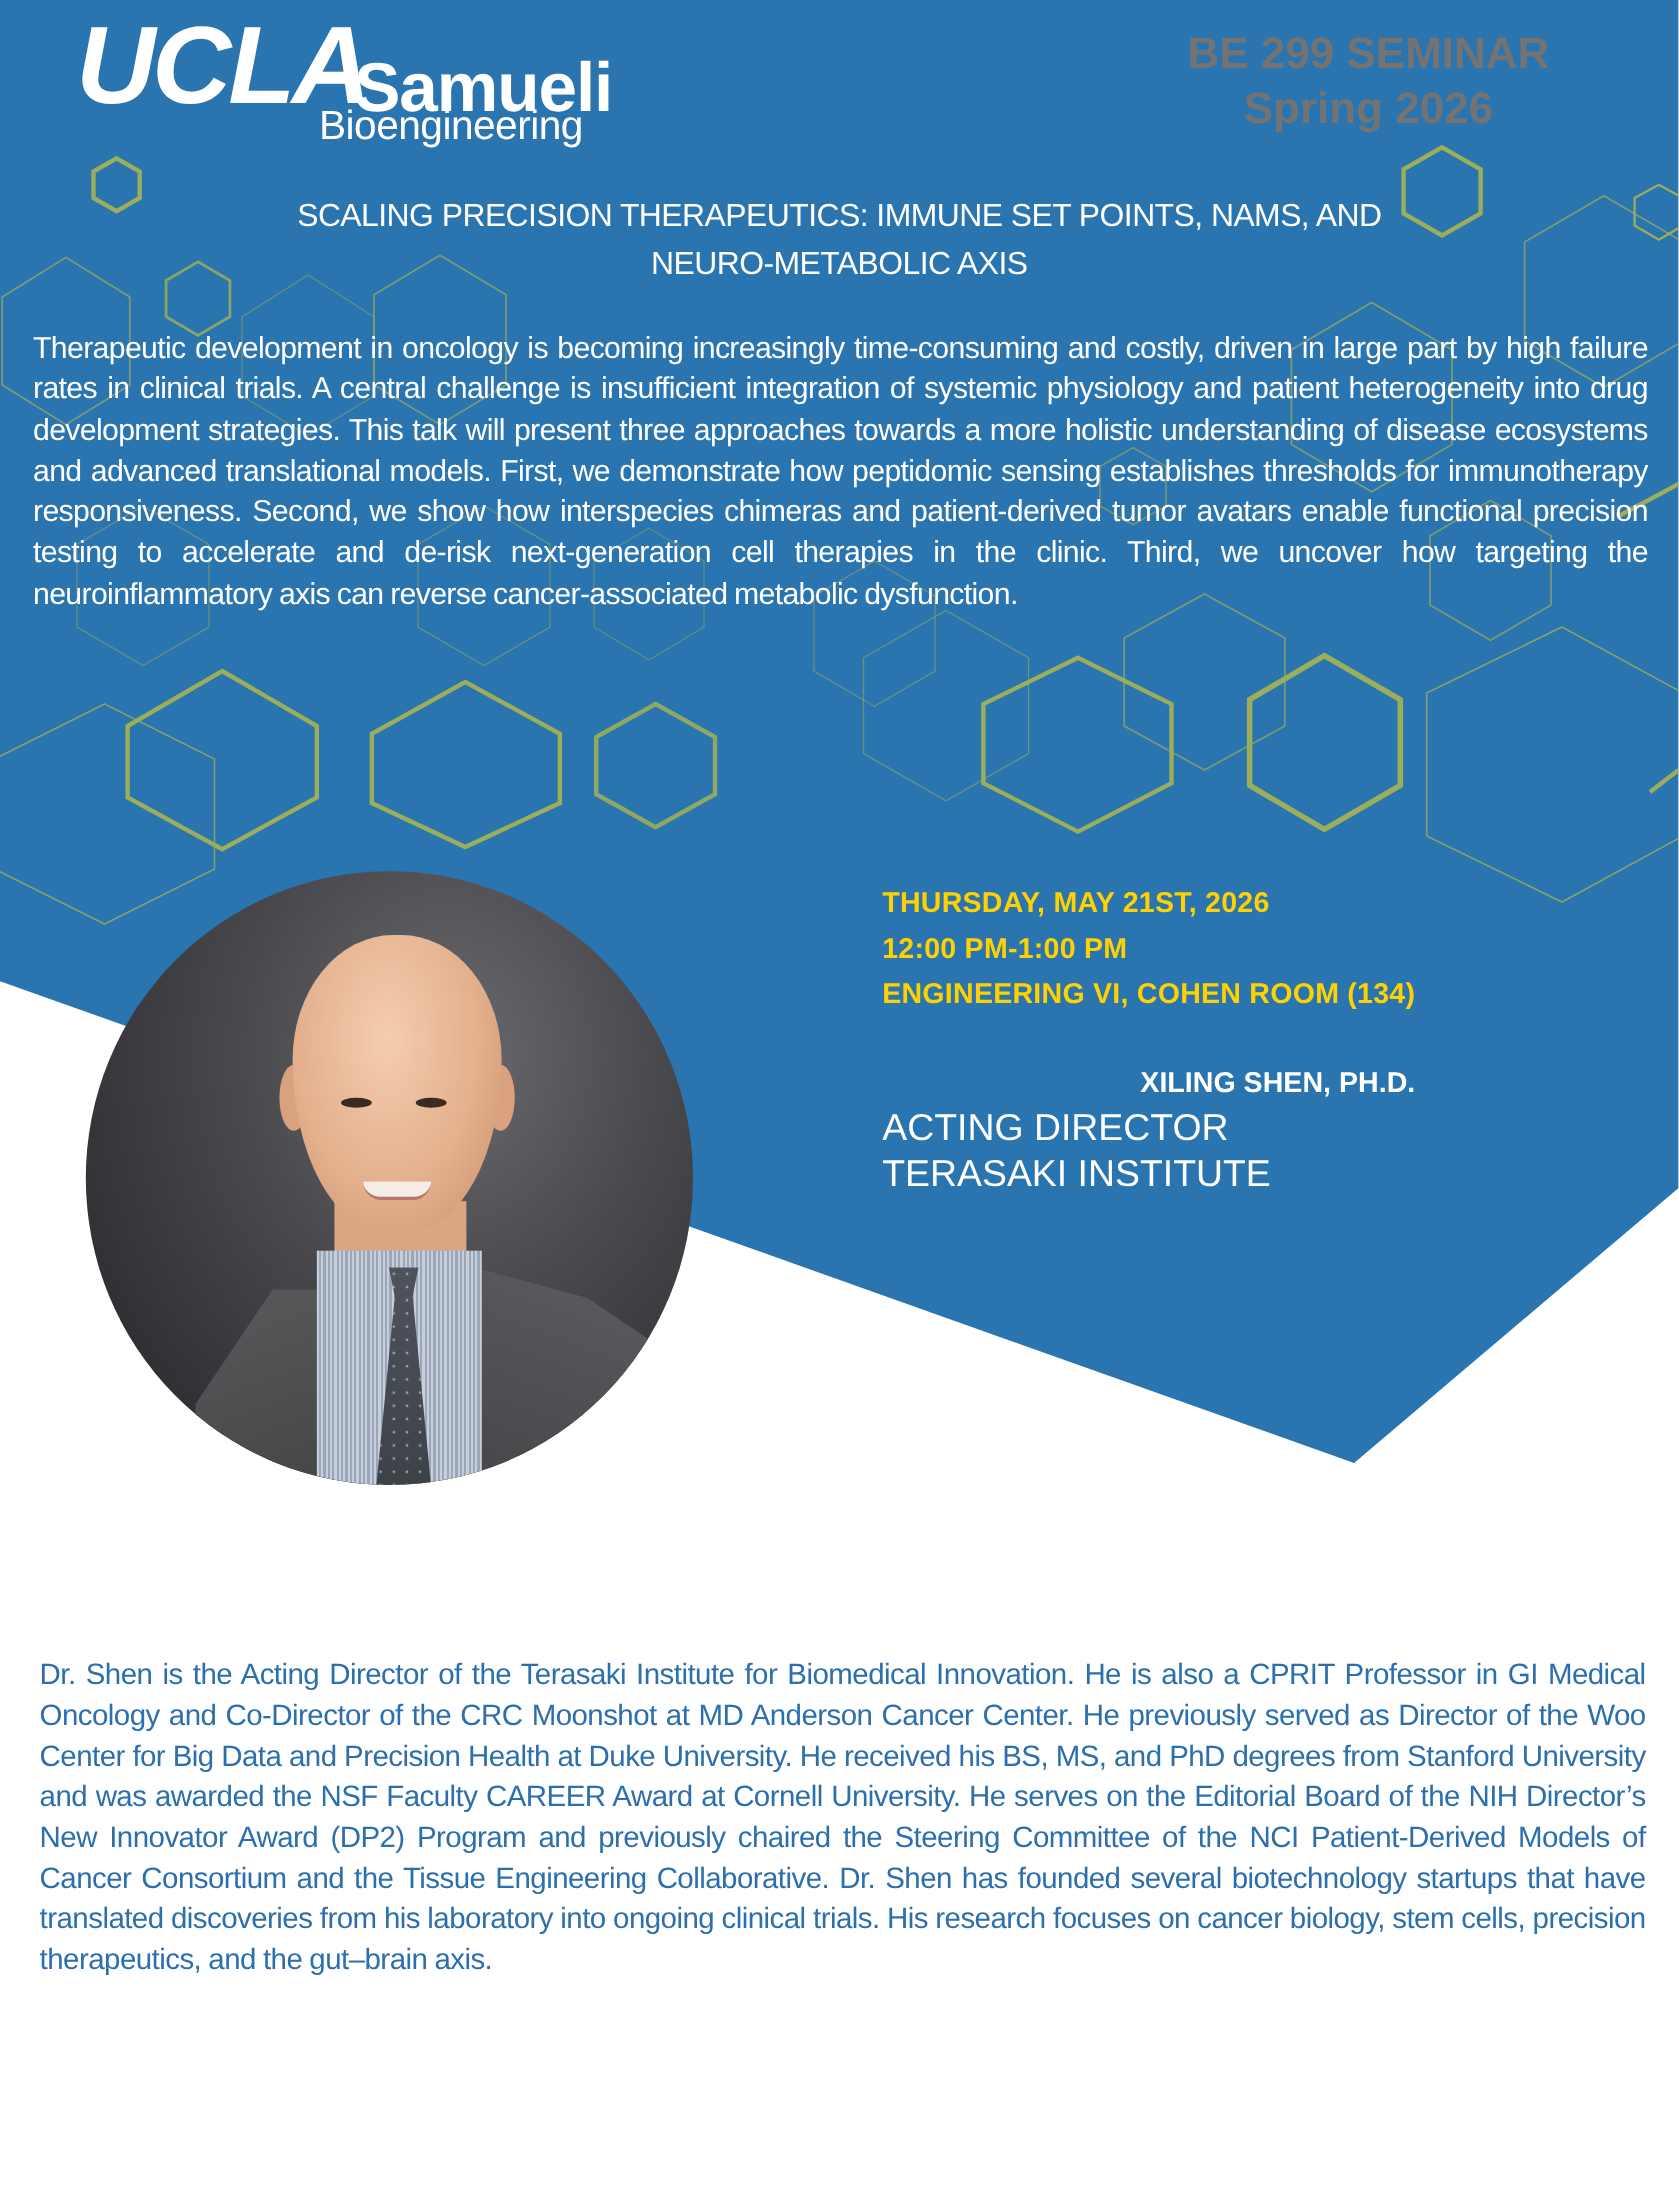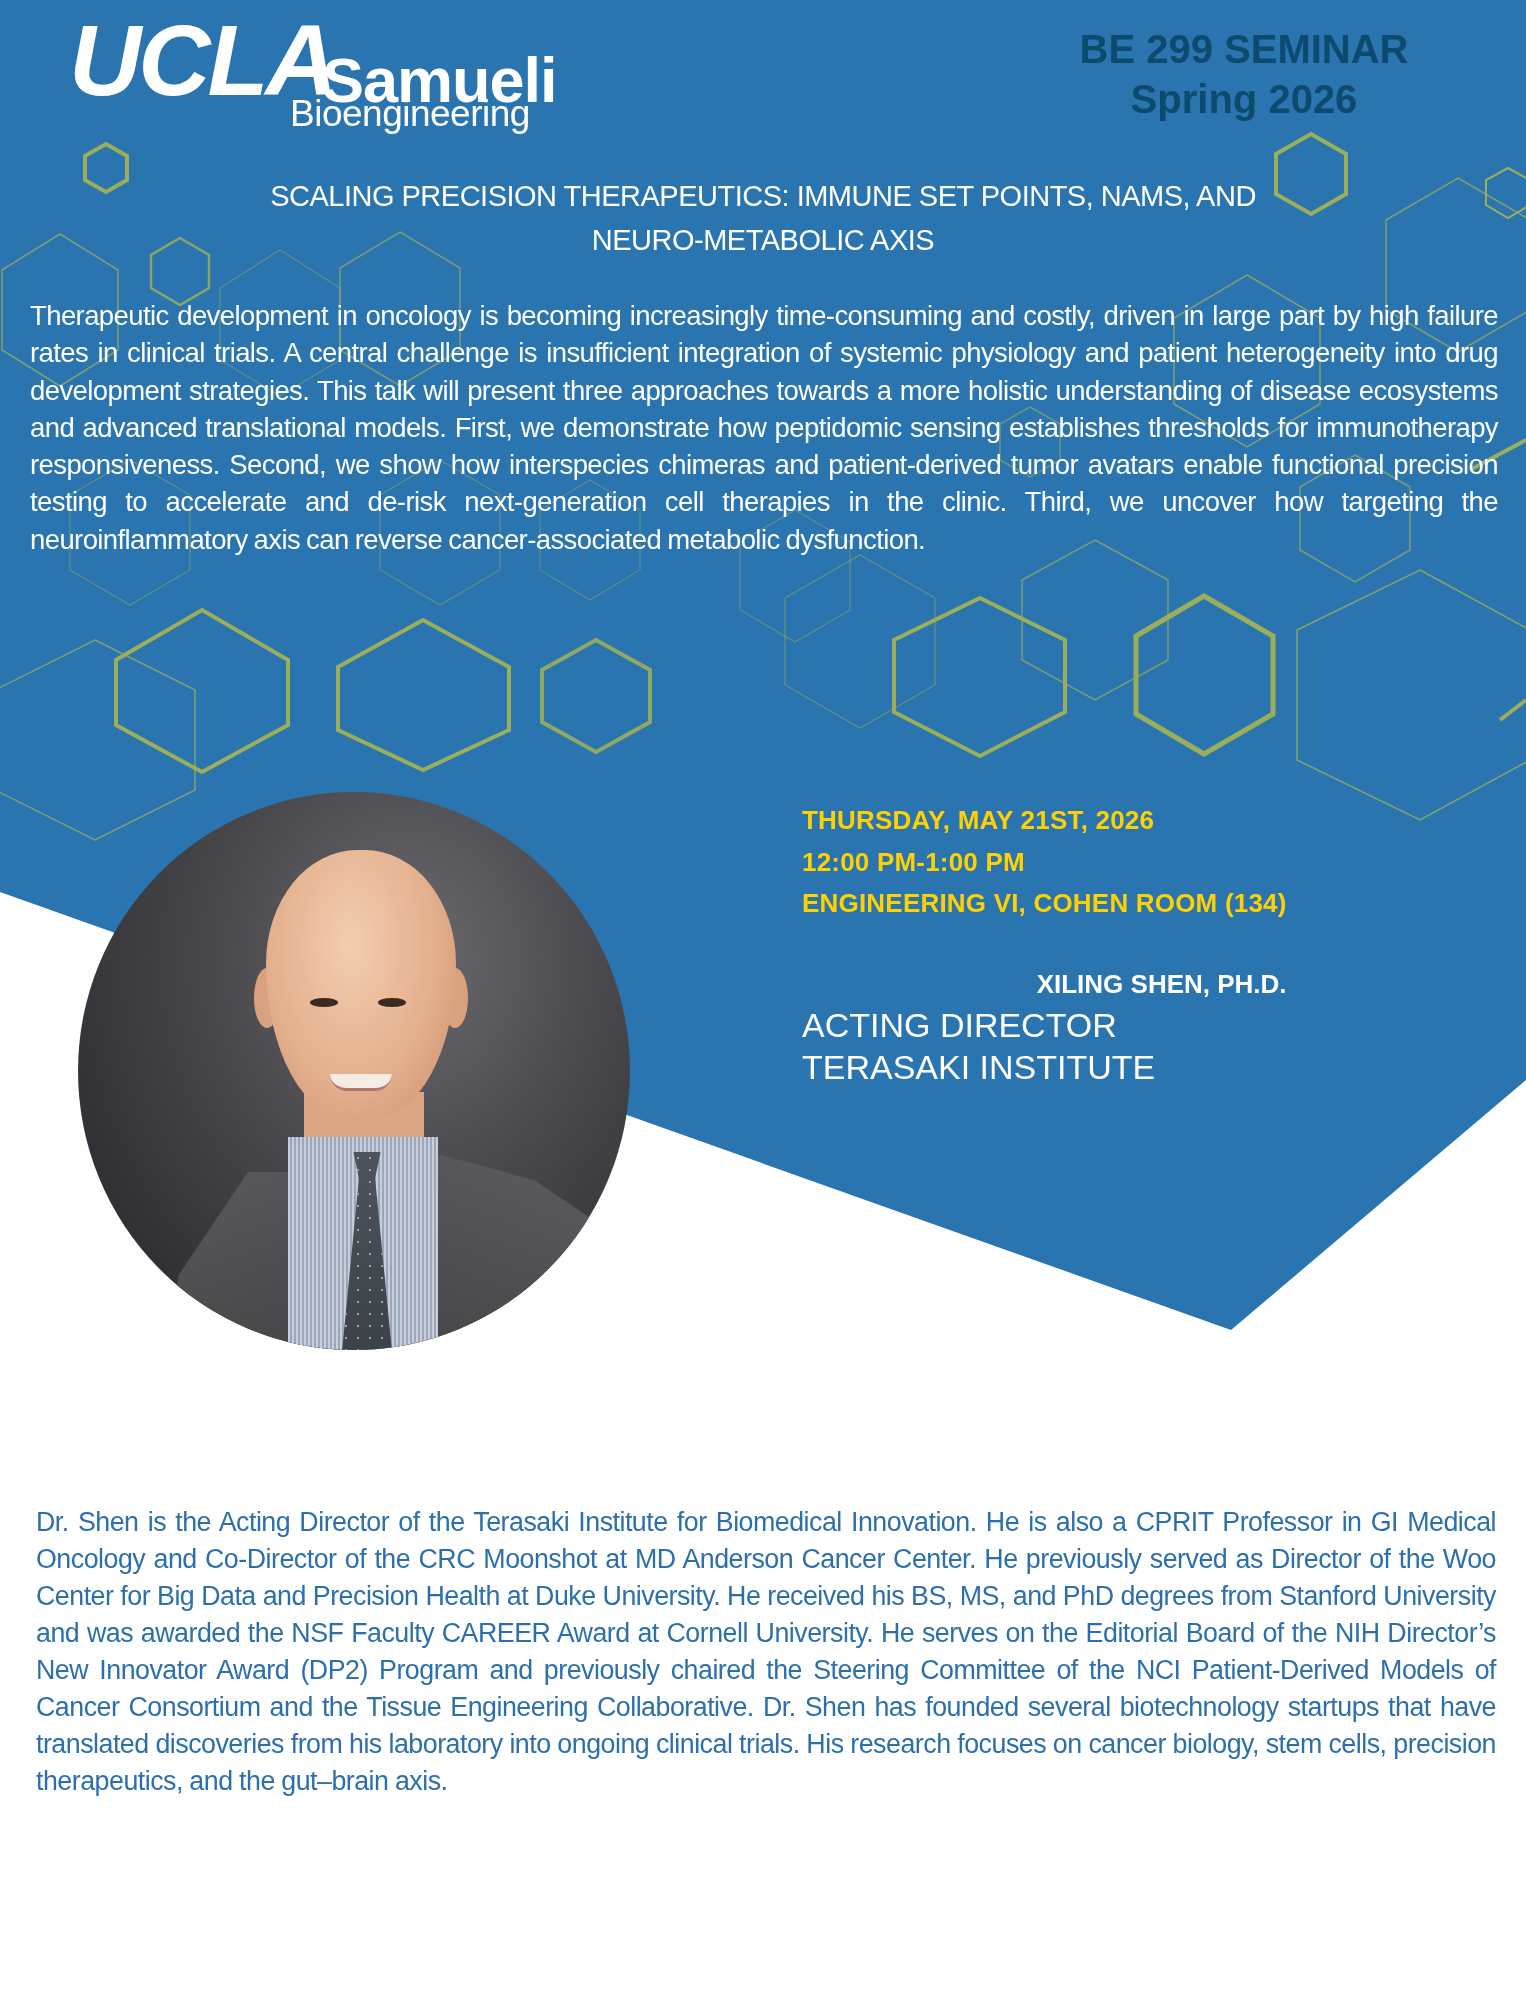--- a/index.html
+++ b/index.html
@@ -19,21 +19,21 @@
   }
   .logo-samueli {
     position: absolute; left: 266px; top: 35px; white-space: nowrap;
     font-weight: 700; font-size: 63px; line-height: 70px; letter-spacing: -1px; margin-left: 34px;
   }
   .logo-bio {
     position: absolute; left: 268px; top: 84px; white-space: nowrap;
     font-weight: 400; font-size: 37px; line-height: 40px; letter-spacing: -0.5px;
   }
 
-  .seminar { position: absolute; right: 72px; top: 24px; width: 420px; text-align: center; color: #0c4a6e; font-weight: 700; }
+  .seminar { position: absolute; right: 72px; top: 24px; width: 420px; text-align: center; color: #737373; font-weight: 700; }
   .seminar .l1 { font-size: 40px; line-height: 50px; }
   .seminar .l2 { font-size: 40px; line-height: 50px; }
 
   .talk-title {
     position: absolute; left: 130px; width: 1266px; top: 174px;
     text-align: center; color: #fff; font-weight: 400;
     font-size: 29px; line-height: 44px; letter-spacing: -0.5px;
   }
 
   .abstract {

